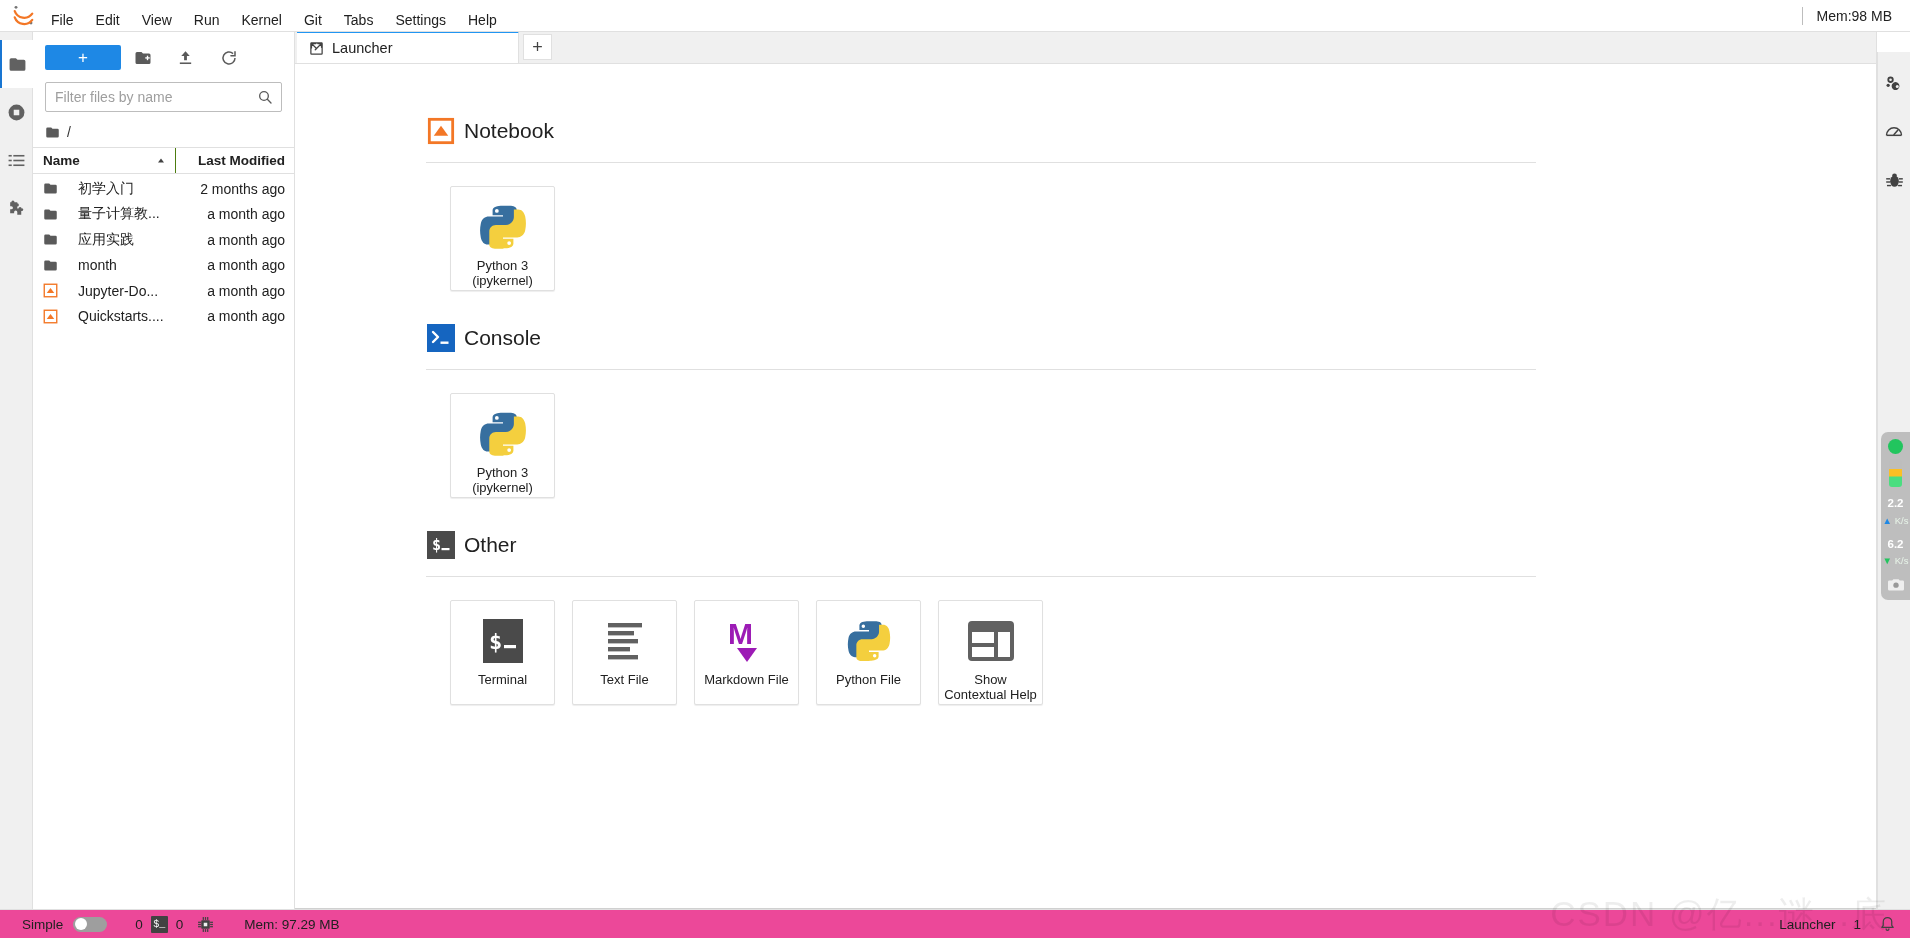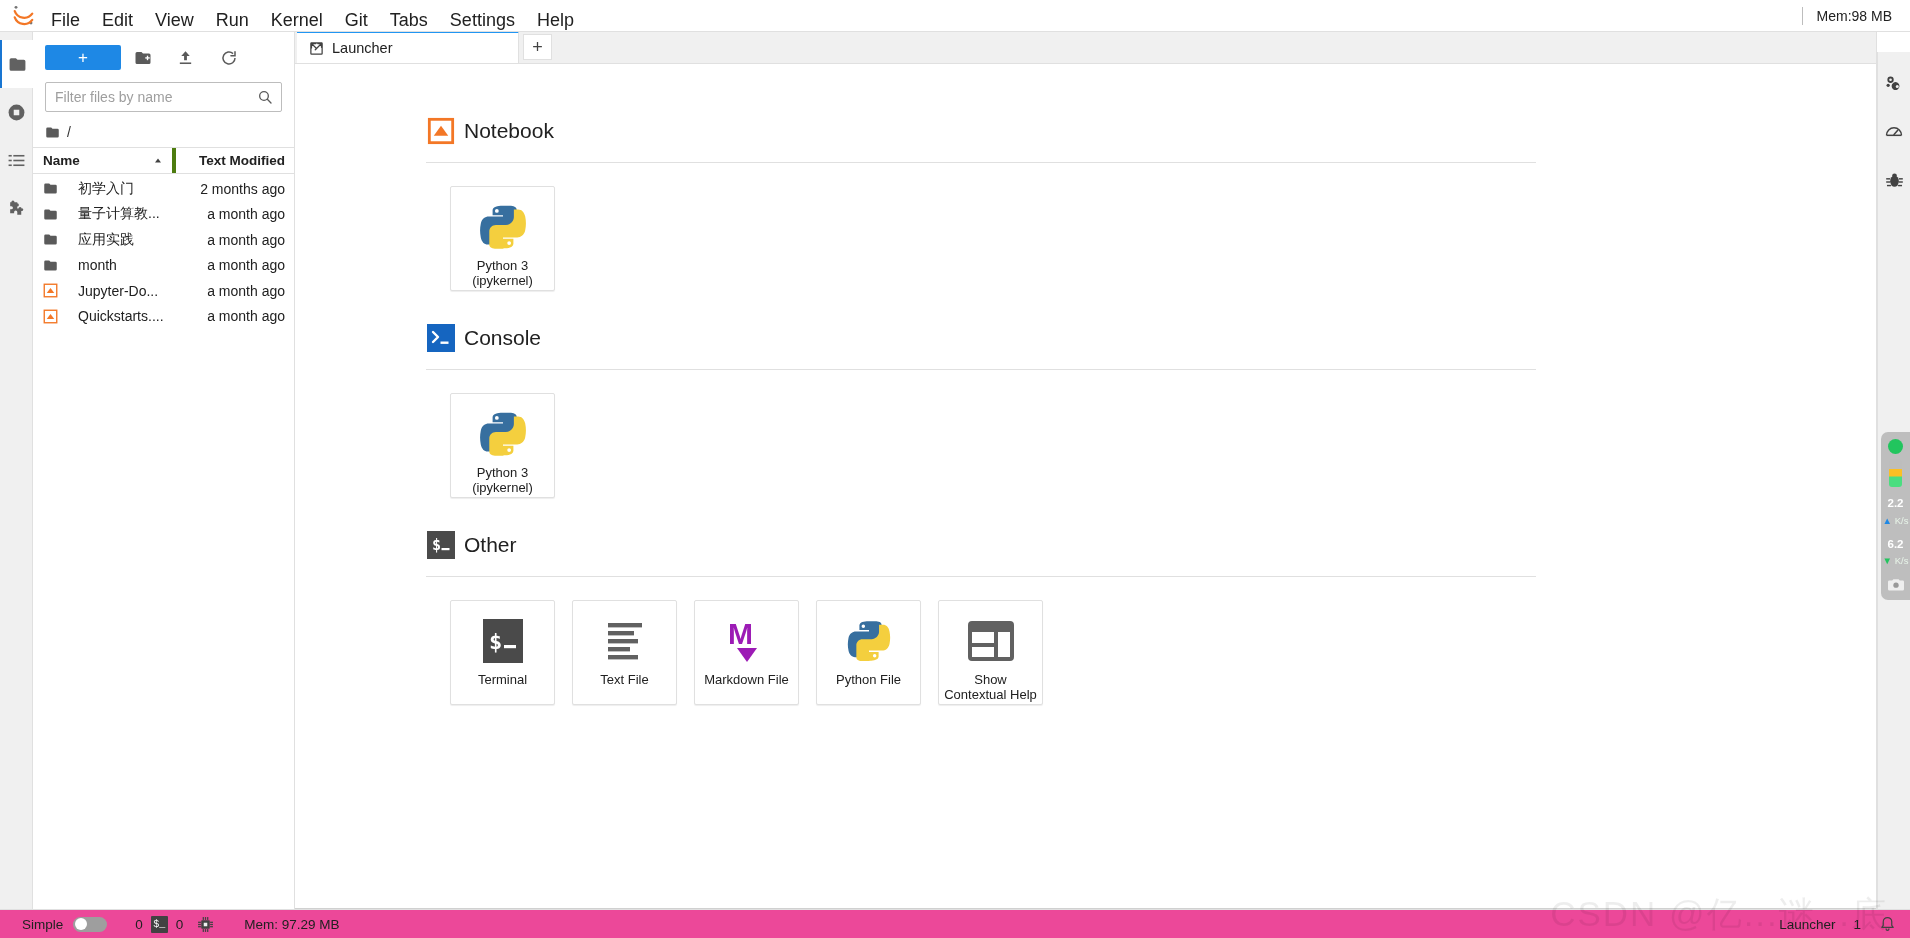--- a/index.html
+++ b/index.html
@@ -18,21 +18,21 @@
     border-bottom: 1px solid #e0e0e0;
     position: relative; z-index: 5;
   }
   .jp-logo {
     width: 34px; height: 32px; margin-left: 6px;
     display: flex; align-items: center; justify-content: center;
   }
   .menu-items { display: flex; align-items: center; height: 100%; }
   .menu-item {
     padding: 0 11px; height: 24px; line-height: 32px;
-    font-size: 18px; color: #212121; cursor: pointer; white-space: nowrap;
+    font-size: 14px; color: #212121; cursor: pointer; white-space: nowrap;
   }
   .menubar-spacer { flex: 1; }
   .mem-indicator {
     font-size: 14px; color: #212121; padding: 0 12px 0 14px;
     border-left: 1px solid #bdbdbd; height: 18px; line-height: 18px;
     margin-right: 6px; white-space: nowrap;
   }
 
   
   .main { flex: 1; display: flex; min-height: 0; background: #fff; }
@@ -93,21 +93,21 @@
     cursor: pointer;
   }
   .fb-header {
     display: flex; align-items: center;
     border-top: 1px solid #e0e0e0; border-bottom: 1px solid #e0e0e0;
     height: 27px; font-size: 13.5px; font-weight: bold; color: #212121;
   }
   .fb-col-name {
     flex: 1; padding-left: 10px; display: flex; align-items: center;
     justify-content: space-between; padding-right: 8px; height: 100%;
-    border-right: 4px solid #4d7c0f; cursor: pointer;
+    border-right: 1px solid #4d7c0f; cursor: pointer;
   }
   .fb-col-mod {
     width: 118px; padding-right: 9px; text-align: right;
     cursor: pointer; overflow: hidden; white-space: nowrap;
   }
   .fb-list { flex: 1; overflow: hidden; padding-top: 2px; }
   .fb-row {
     display: flex; align-items: center; height: 25.5px;
     font-size: 14px; color: #212121; cursor: pointer;
   }
@@ -341,21 +341,21 @@
       <span>/</span>
     </div>
 
     <div class="fb-header">
       <div class="fb-col-name">
         <span>Name</span>
         <svg width="12" height="12" viewBox="0 0 24 24" fill="#424242">
           <path d="M12 7l6 8H6l6-8z"></path>
         </svg>
       </div>
-      <div class="fb-col-mod">Text Modified</div>
+      <div class="fb-col-mod">Last Modified</div>
     </div>
 
     <div class="fb-list">
 
       <div class="fb-row">
         <span class="nm">
           <svg width="15" height="15" viewBox="0 0 24 24" fill="#5a5a5a">
               <path d="M10 4H4a2 2 0 0 0-2 2v12a2 2 0 0 0 2 2h16a2 2 0 0 0 2-2V8a2 2 0 0 0-2-2h-8l-2-2z"></path>
             </svg>
           <span>初学入门</span>

